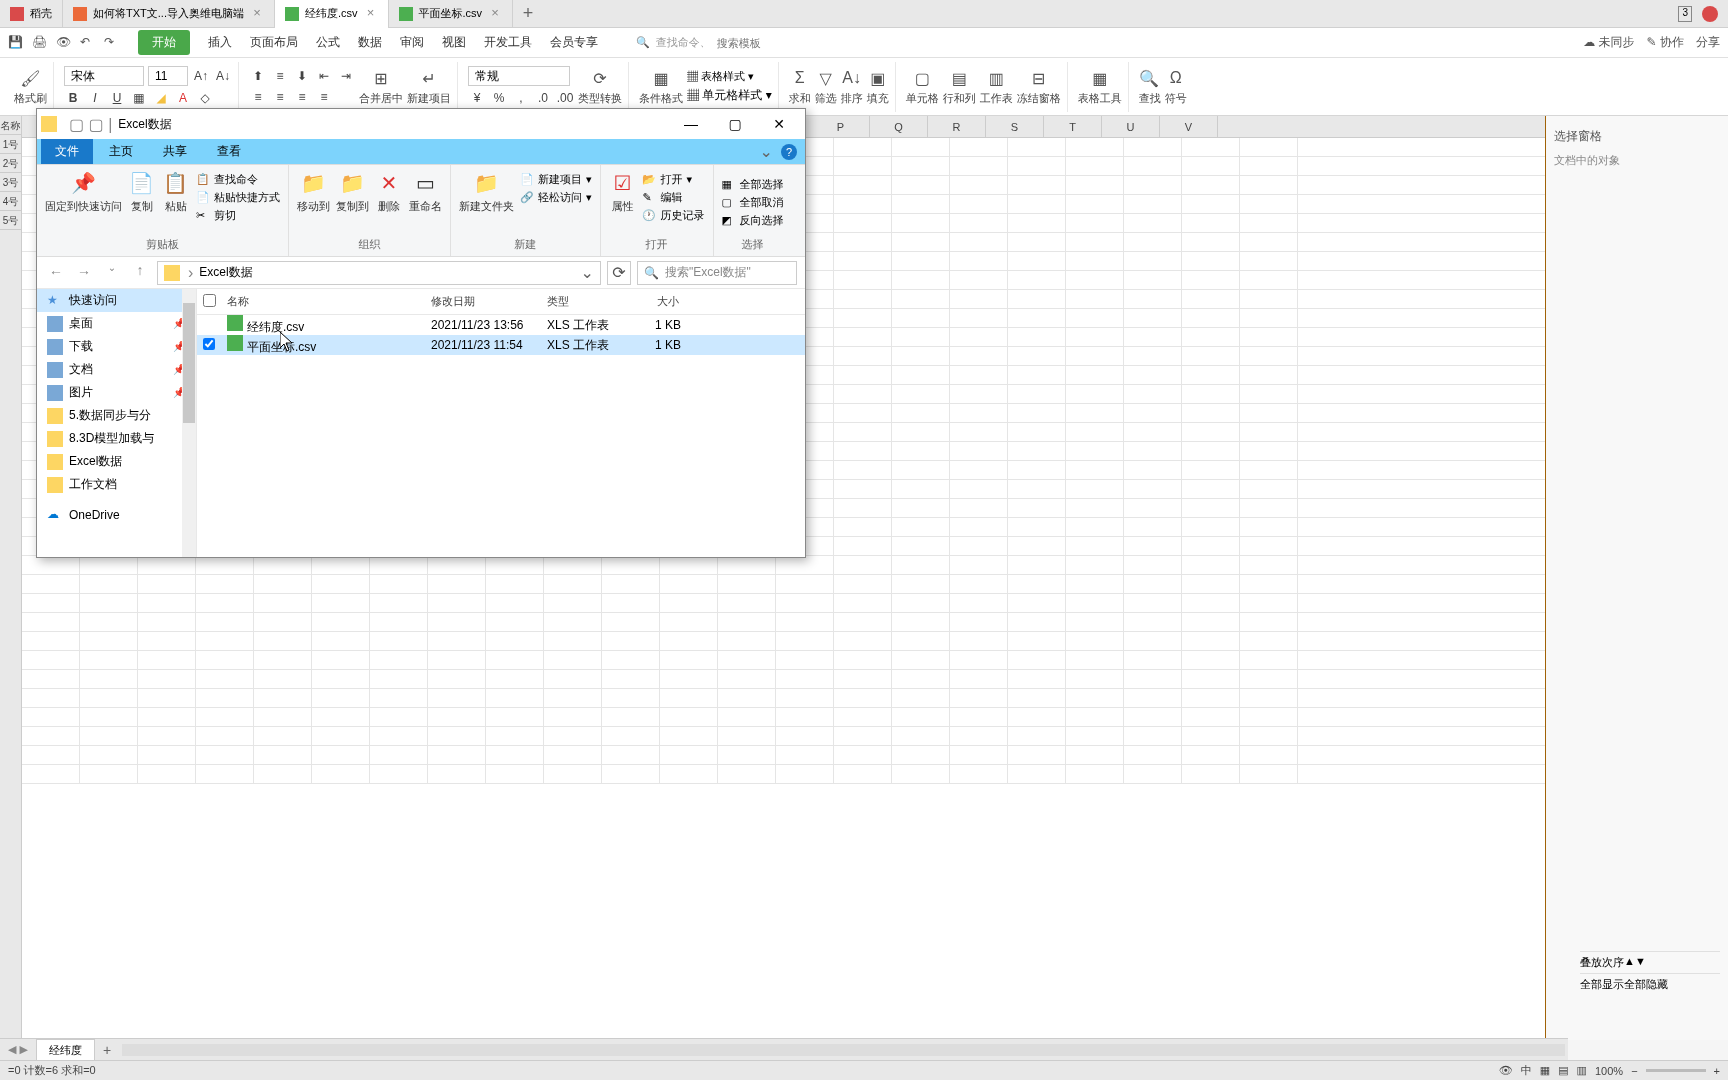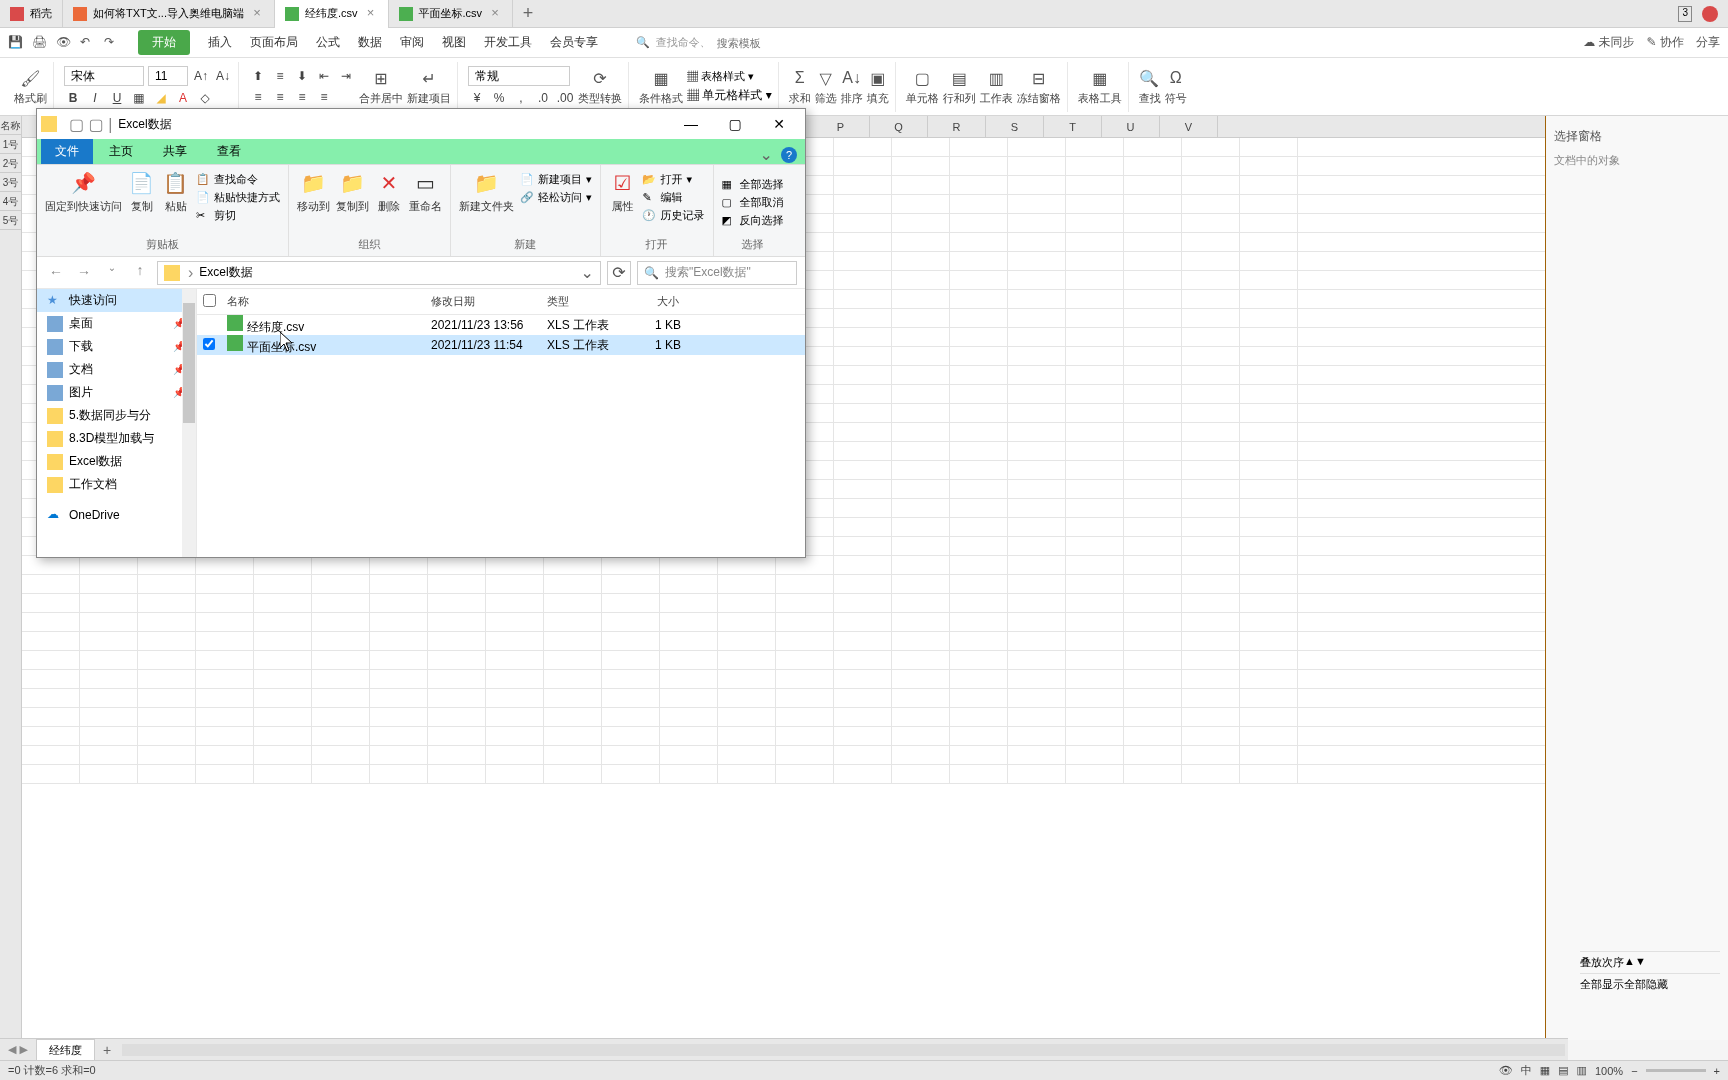--- a/index.html
+++ b/index.html
@@ -67,21 +67,21 @@
 .zoom-slider { width: 60px; height: 3px; background: #bbb; }
 
 
 .explorer { position: absolute; top: 108px; left: 36px; width: 770px; height: 450px; background: #fff; border: 1px solid #888; box-shadow: 3px 3px 10px rgba(0,0,0,0.3); display: flex; flex-direction: column; }
 .exp-title { height: 30px; display: flex; align-items: center; padding: 0 4px; background: #fff; }
 .exp-title-ico { width: 16px; height: 16px; background: #fdd663; margin-right: 6px; }
 .exp-title-txt { font-size: 12px; }
 .exp-title-btns { margin-left: auto; display: flex; }
 .exp-tbtn { width: 44px; height: 28px; text-align: center; line-height: 28px; font-size: 14px; cursor: pointer; }
 
-.exp-tabs { height: 26px; display: flex; align-items: flex-end; border-bottom: 1px solid #ddd; padding-left: 4px; gap: 2px; background: #86efac; }
+.exp-tabs { height: 26px; display: flex; border-bottom: 1px solid #ddd; padding-left: 4px; gap: 2px; background: #7dd3fc; }
 .exp-tab { padding: 4px 14px; font-size: 12px; cursor: pointer; }
 .exp-tab.active { background: #1979ca; color: #fff; }
 .exp-tabs-right { margin-left: auto; padding-right: 8px; display: flex; gap: 8px; align-items: center; }
 .help-ico { width: 16px; height: 16px; background: #1979ca; color: #fff; border-radius: 50%; font-size: 11px; text-align: center; line-height: 16px; }
 
 .exp-ribbon { height: 92px; background: #f5f6f7; border-bottom: 1px solid #ddd; display: flex; }
 .exp-rgroup { border-right: 1px solid #e0e0e0; padding: 4px 8px; display: flex; flex-direction: column; align-items: center; justify-content: space-between; }
 .exp-rgroup-row { display: flex; gap: 6px; align-items: flex-start; }
 .exp-ritem { display: flex; flex-direction: column; align-items: center; gap: 2px; font-size: 11px; color: #333; cursor: pointer; }
 .exp-rico { width: 28px; height: 28px; display: flex; align-items: center; justify-content: center; font-size: 20px; }

